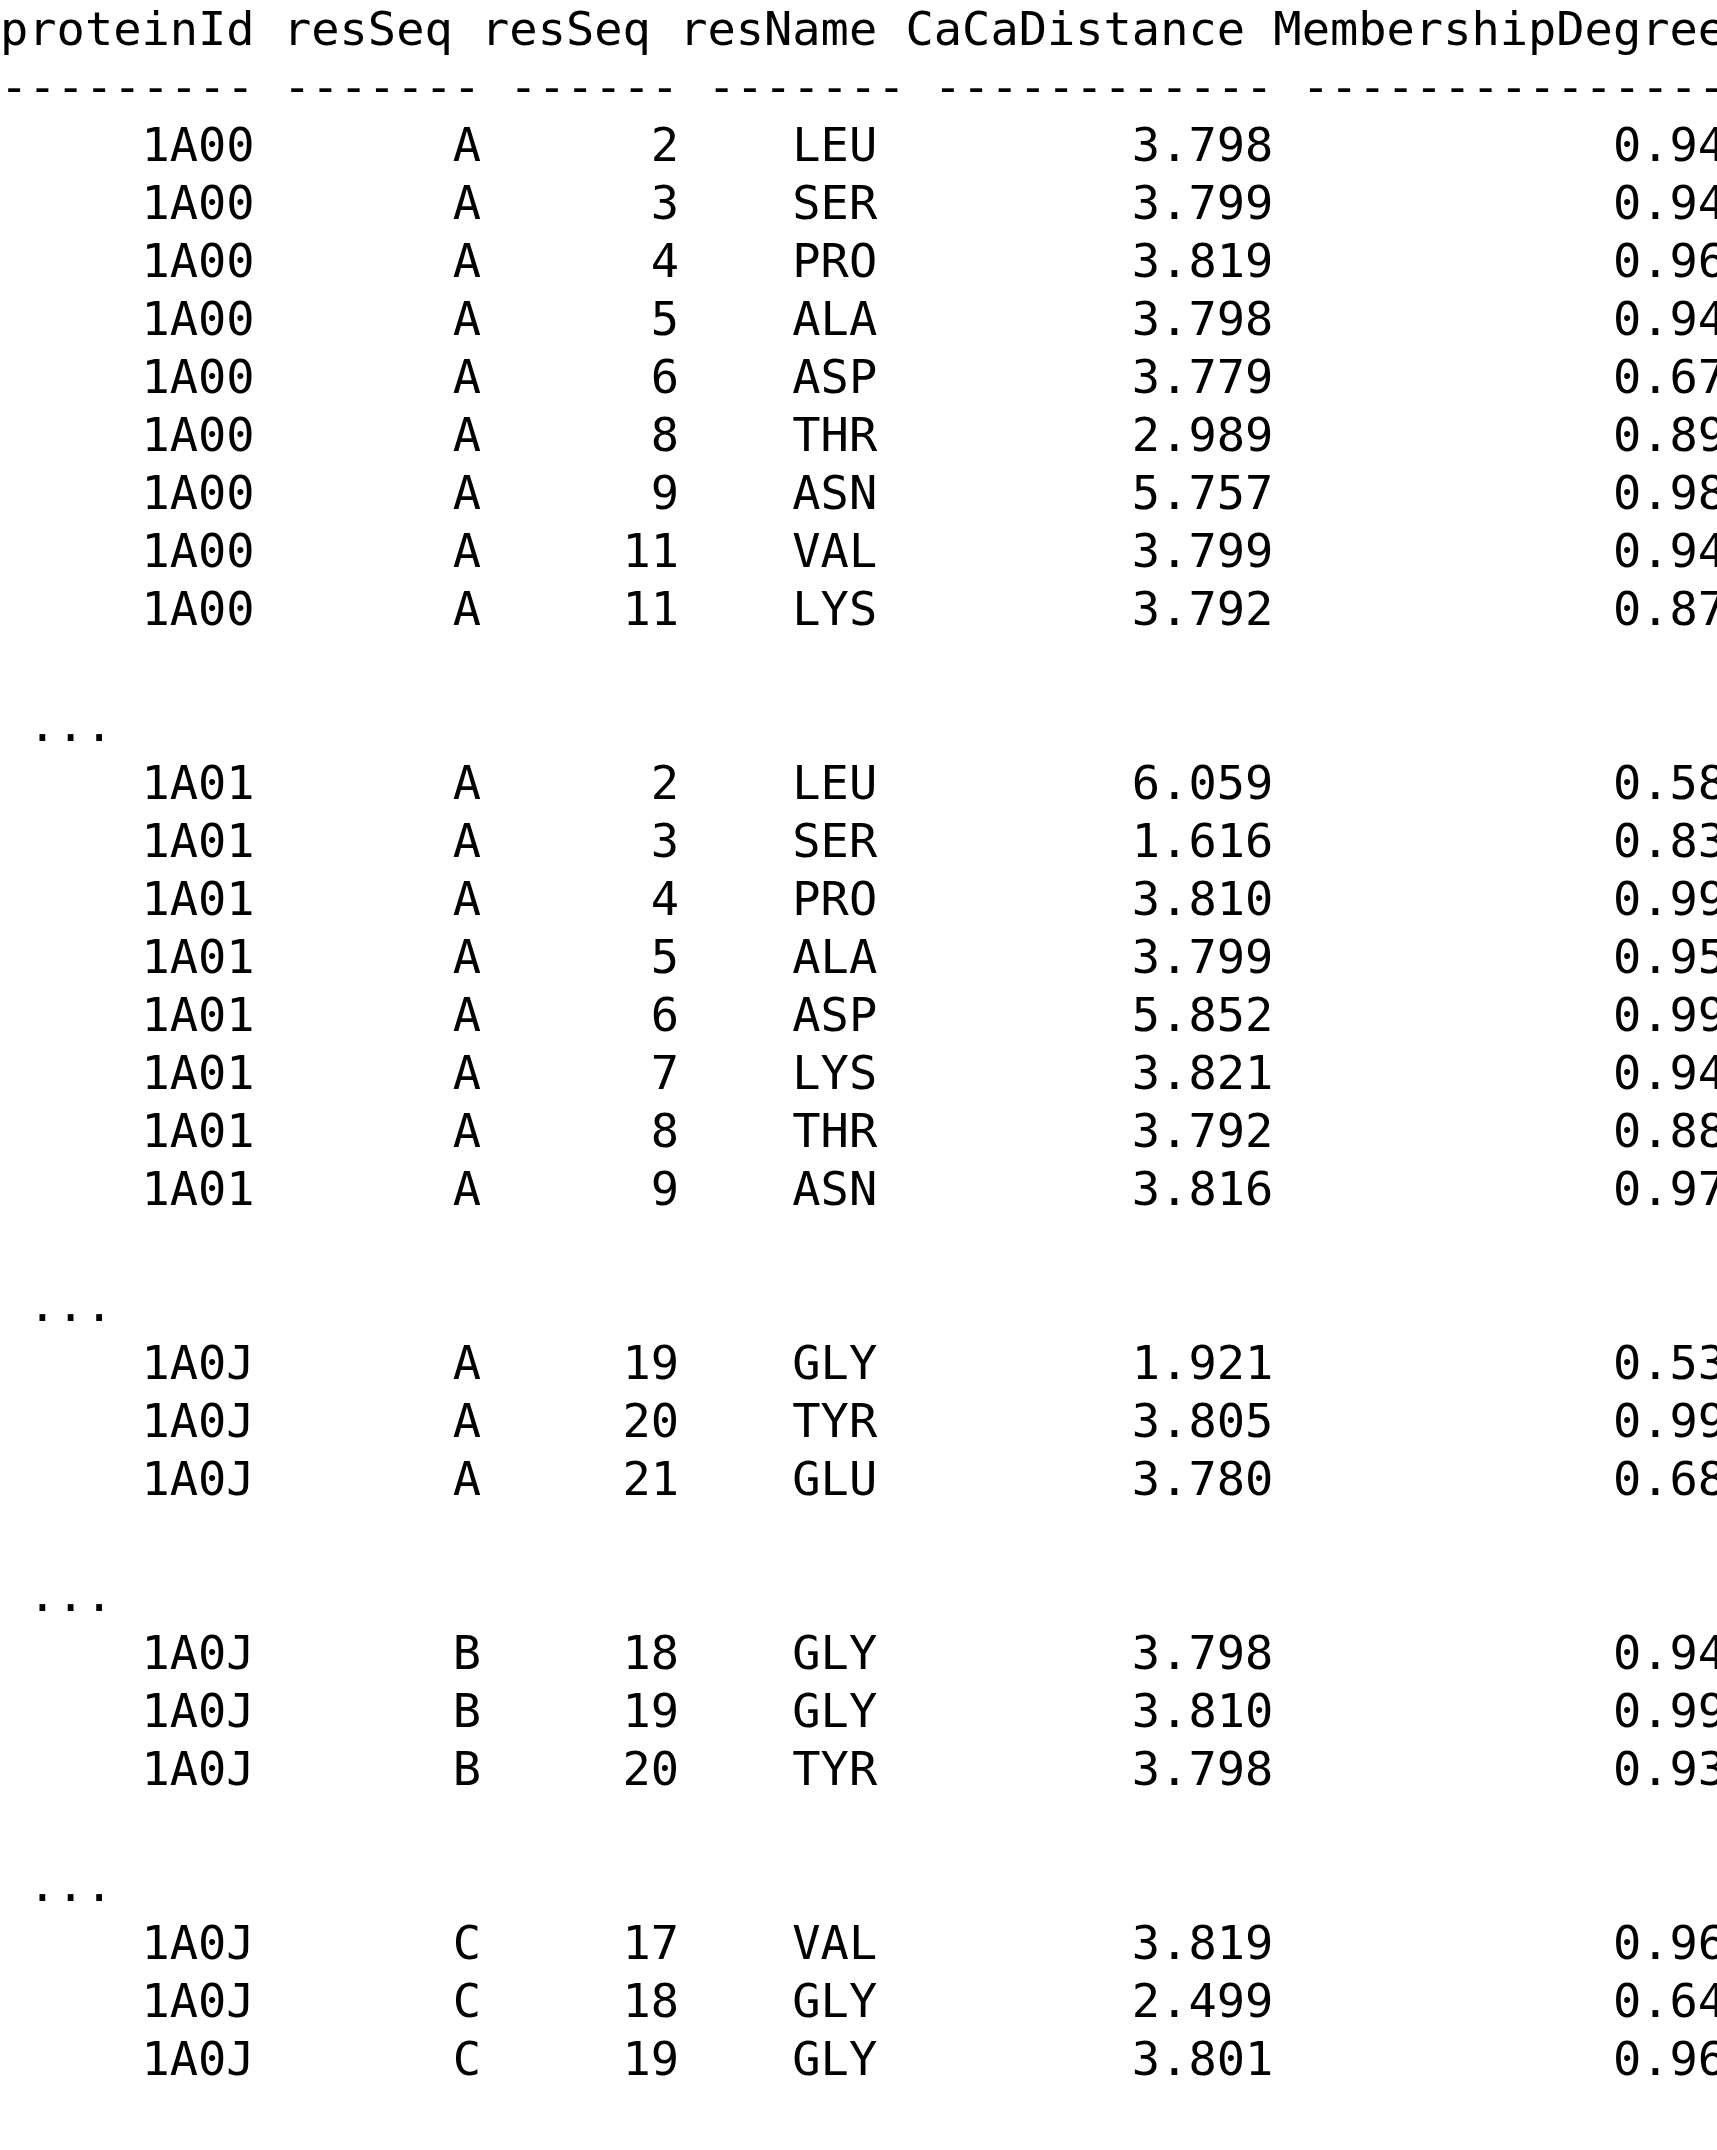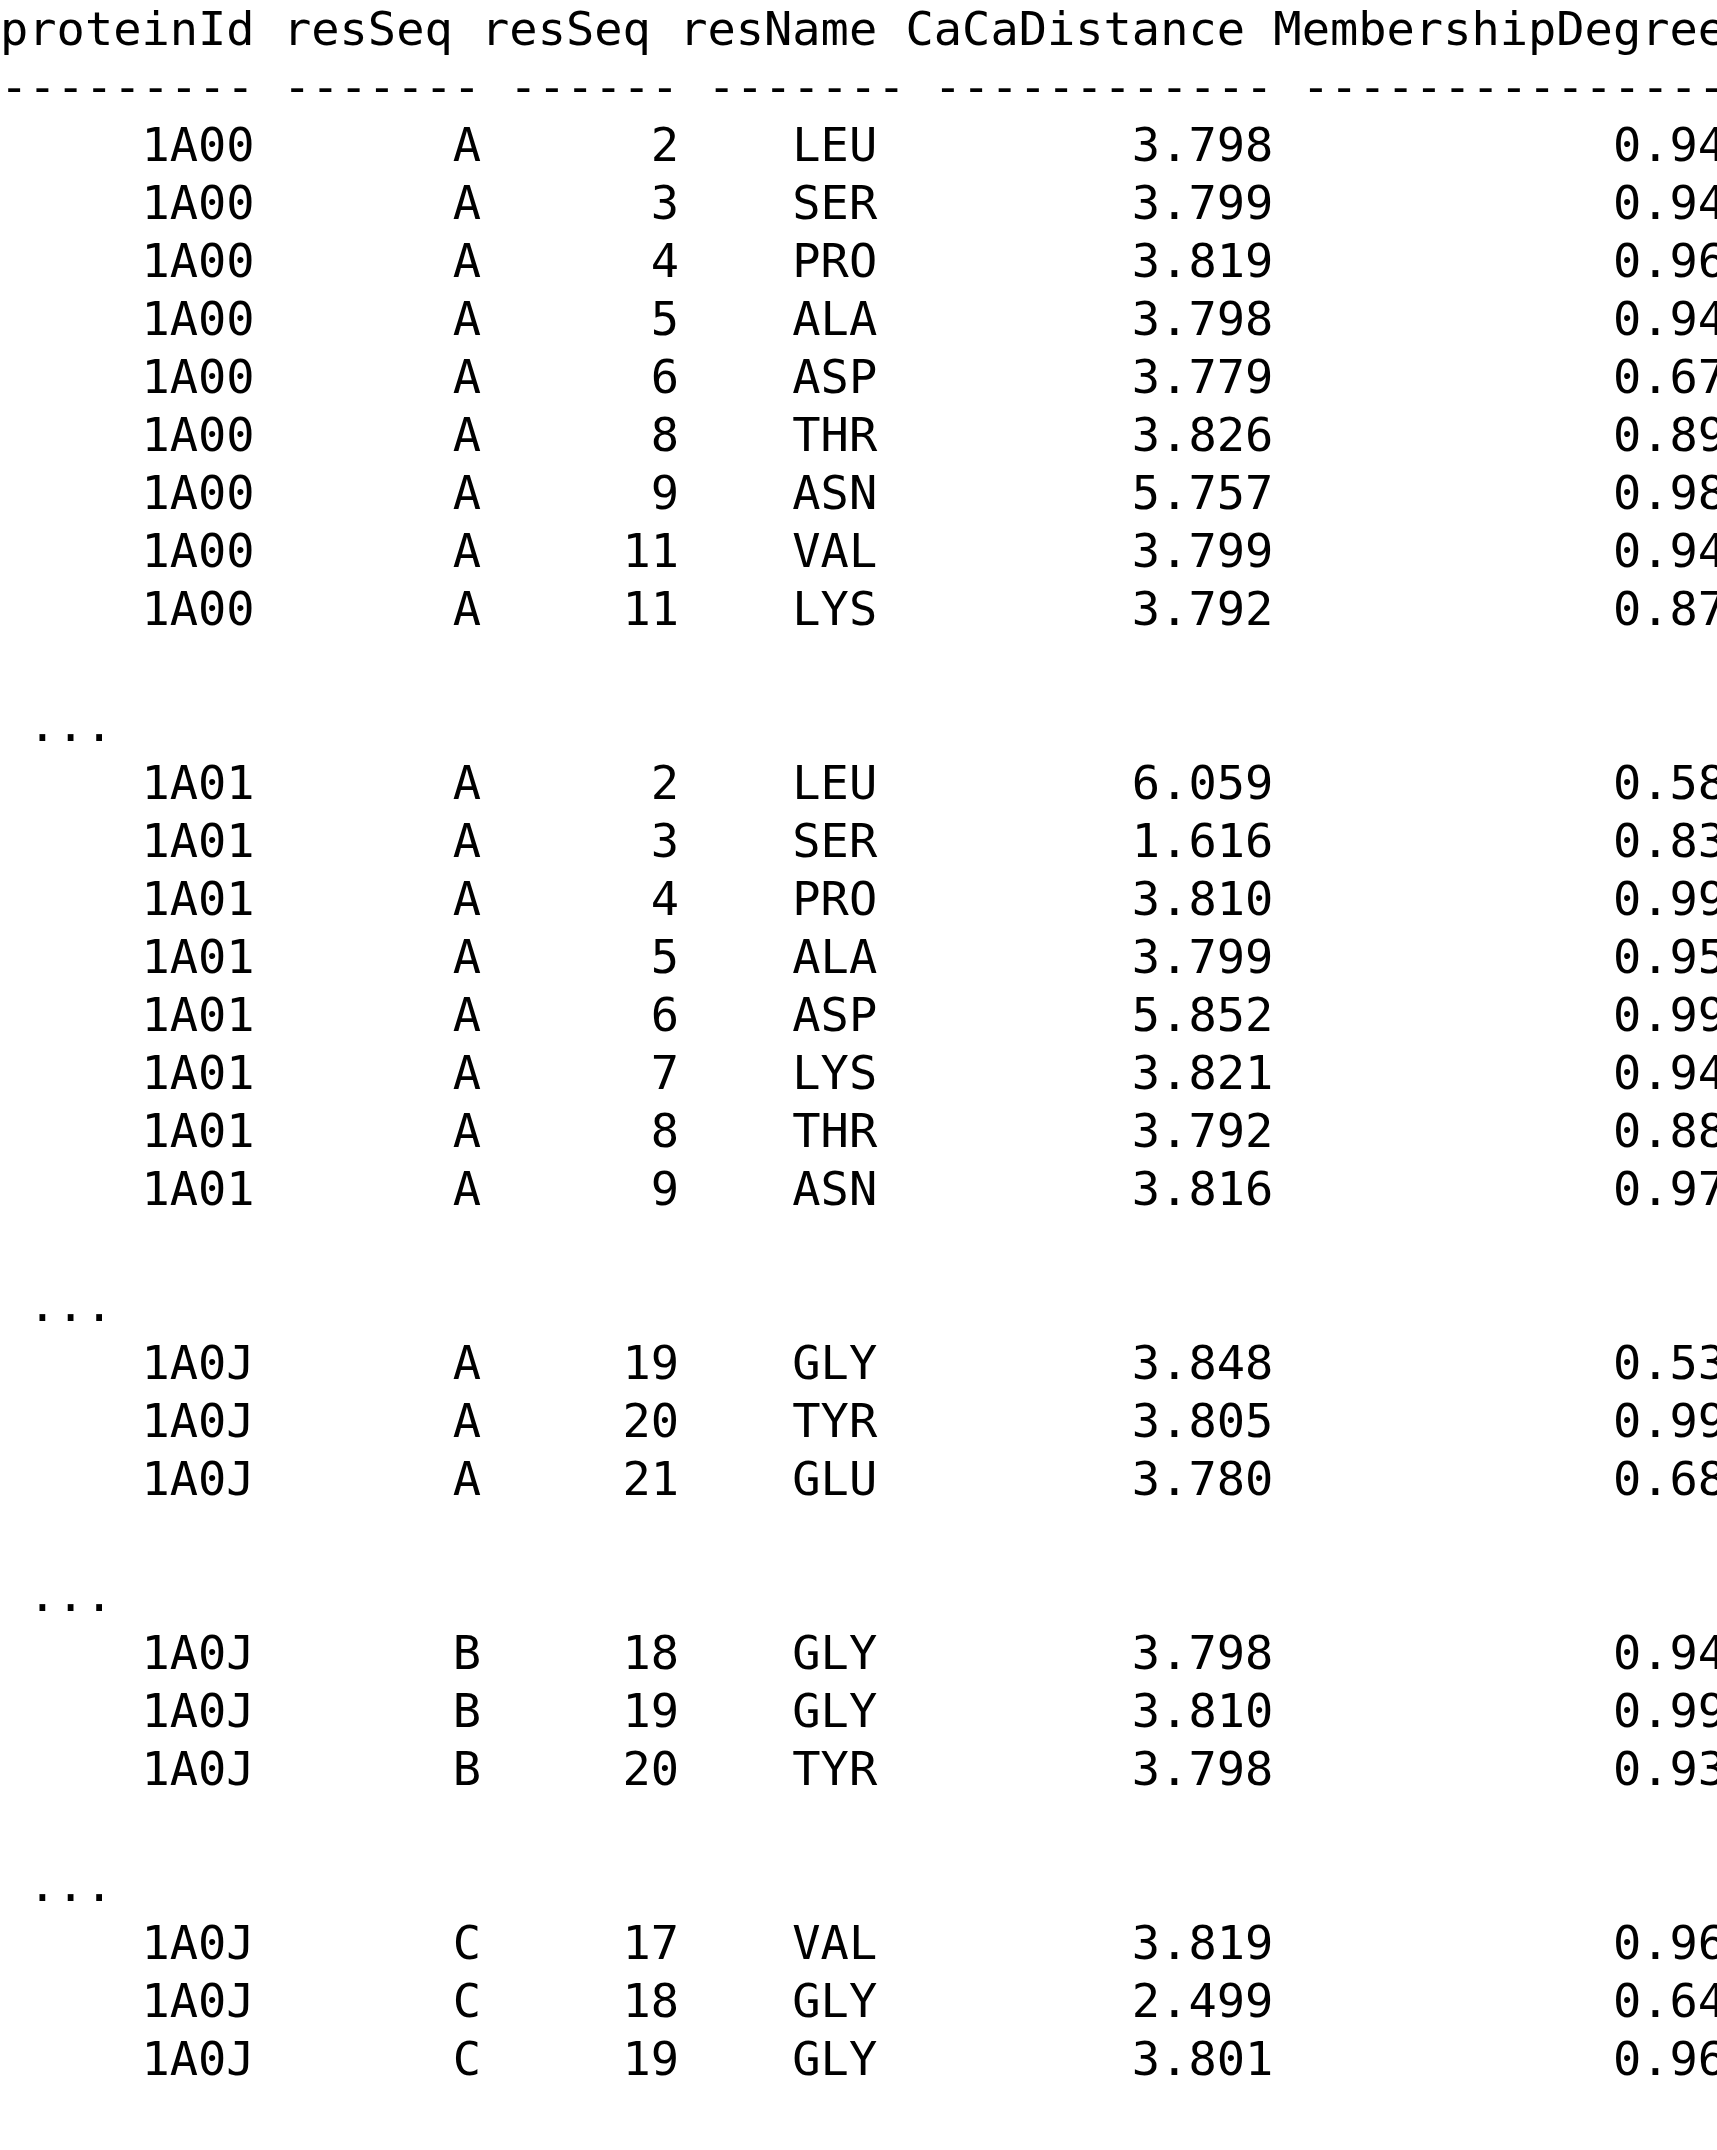--- a/index.html
+++ b/index.html
@@ -45,37 +45,37 @@
 <body>
 
 <div id="table-root">
   <pre class="mono-table" id="mono-table"><span class="hdr-line"><span class="cell">proteinId</span> <span class="cell">resSeq</span> <span class="cell">resSeq</span> <span class="cell">resName</span> <span class="cell">CaCaDistance</span> <span class="cell">MembershipDegree</span>
 </span><span class="sep-line"><span class="cell">---------</span> <span class="cell">-------</span> <span class="cell">------</span> <span class="cell">-------</span> <span class="cell">------------</span> <span class="cell">----------------</span>
 </span><span class="data-line"><span class="cell">     1A00</span> <span class="cell">      A</span> <span class="cell">     2</span> <span class="cell">   LEU </span> <span class="cell">       3.798</span> <span class="cell">           0.946</span>
 </span><span class="data-line"><span class="cell">     1A00</span> <span class="cell">      A</span> <span class="cell">     3</span> <span class="cell">   SER </span> <span class="cell">       3.799</span> <span class="cell">           0.948</span>
 </span><span class="data-line"><span class="cell">     1A00</span> <span class="cell">      A</span> <span class="cell">     4</span> <span class="cell">   PRO </span> <span class="cell">       3.819</span> <span class="cell">           0.961</span>
 </span><span class="data-line"><span class="cell">     1A00</span> <span class="cell">      A</span> <span class="cell">     5</span> <span class="cell">   ALA </span> <span class="cell">       3.798</span> <span class="cell">           0.948</span>
 </span><span class="data-line"><span class="cell">     1A00</span> <span class="cell">      A</span> <span class="cell">     6</span> <span class="cell">   ASP </span> <span class="cell">       3.779</span> <span class="cell">           0.672</span>
-</span><span class="data-line"><span class="cell">     1A00</span> <span class="cell">      A</span> <span class="cell">     8</span> <span class="cell">   THR </span> <span class="cell">       3.826</span> <span class="cell">           0.890</span>
+</span><span class="data-line"><span class="cell">     1A00</span> <span class="cell">      A</span> <span class="cell">     8</span> <span class="cell">   THR </span> <span class="cell">       2.989</span> <span class="cell">           0.890</span>
 </span><span class="data-line"><span class="cell">     1A00</span> <span class="cell">      A</span> <span class="cell">     9</span> <span class="cell">   ASN </span> <span class="cell">       5.757</span> <span class="cell">           0.986</span>
 </span><span class="data-line"><span class="cell">     1A00</span> <span class="cell">      A</span> <span class="cell">    11</span> <span class="cell">   VAL </span> <span class="cell">       3.799</span> <span class="cell">           0.949</span>
 </span><span class="data-line"><span class="cell">     1A00</span> <span class="cell">      A</span> <span class="cell">    11</span> <span class="cell">   LYS </span> <span class="cell">       3.792</span> <span class="cell">           0.871</span>
 </span><span class="gap-line">
 </span><span class="ell-line"><span class="cell"> ...</span>
 </span><span class="data-line"><span class="cell">     1A01</span> <span class="cell">      A</span> <span class="cell">     2</span> <span class="cell">   LEU </span> <span class="cell">       6.059</span> <span class="cell">           0.581</span>
 </span><span class="data-line"><span class="cell">     1A01</span> <span class="cell">      A</span> <span class="cell">     3</span> <span class="cell">   SER </span> <span class="cell">       1.616</span> <span class="cell">           0.831</span>
 </span><span class="data-line"><span class="cell">     1A01</span> <span class="cell">      A</span> <span class="cell">     4</span> <span class="cell">   PRO </span> <span class="cell">       3.810</span> <span class="cell">           0.999</span>
 </span><span class="data-line"><span class="cell">     1A01</span> <span class="cell">      A</span> <span class="cell">     5</span> <span class="cell">   ALA </span> <span class="cell">       3.799</span> <span class="cell">           0.952</span>
 </span><span class="data-line"><span class="cell">     1A01</span> <span class="cell">      A</span> <span class="cell">     6</span> <span class="cell">   ASP </span> <span class="cell">       5.852</span> <span class="cell">           0.997</span>
 </span><span class="data-line"><span class="cell">     1A01</span> <span class="cell">      A</span> <span class="cell">     7</span> <span class="cell">   LYS </span> <span class="cell">       3.821</span> <span class="cell">           0.945</span>
 </span><span class="data-line"><span class="cell">     1A01</span> <span class="cell">      A</span> <span class="cell">     8</span> <span class="cell">   THR </span> <span class="cell">       3.792</span> <span class="cell">           0.882</span>
 </span><span class="data-line"><span class="cell">     1A01</span> <span class="cell">      A</span> <span class="cell">     9</span> <span class="cell">   ASN </span> <span class="cell">       3.816</span> <span class="cell">           0.979</span>
 </span><span class="gap-line">
 </span><span class="ell-line"><span class="cell"> ...</span>
-</span><span class="data-line"><span class="cell">     1A0J</span> <span class="cell">      A</span> <span class="cell">    19</span> <span class="cell">   GLY </span> <span class="cell">       3.848</span> <span class="cell">           0.531</span>
+</span><span class="data-line"><span class="cell">     1A0J</span> <span class="cell">      A</span> <span class="cell">    19</span> <span class="cell">   GLY </span> <span class="cell">       1.921</span> <span class="cell">           0.531</span>
 </span><span class="data-line"><span class="cell">     1A0J</span> <span class="cell">      A</span> <span class="cell">    20</span> <span class="cell">   TYR </span> <span class="cell">       3.805</span> <span class="cell">           0.992</span>
 </span><span class="data-line"><span class="cell">     1A0J</span> <span class="cell">      A</span> <span class="cell">    21</span> <span class="cell">   GLU </span> <span class="cell">       3.780</span> <span class="cell">           0.680</span>
 </span><span class="gap-line">
 </span><span class="ell-line"><span class="cell"> ...</span>
 </span><span class="data-line"><span class="cell">     1A0J</span> <span class="cell">      B</span> <span class="cell">    18</span> <span class="cell">   GLY </span> <span class="cell">       3.798</span> <span class="cell">           0.940</span>
 </span><span class="data-line"><span class="cell">     1A0J</span> <span class="cell">      B</span> <span class="cell">    19</span> <span class="cell">   GLY </span> <span class="cell">       3.810</span> <span class="cell">           0.999</span>
 </span><span class="data-line"><span class="cell">     1A0J</span> <span class="cell">      B</span> <span class="cell">    20</span> <span class="cell">   TYR </span> <span class="cell">       3.798</span> <span class="cell">           0.939</span>
 </span><span class="gap-line">
 </span><span class="ell-line"><span class="cell"> ...</span>
 </span><span class="data-line"><span class="cell">     1A0J</span> <span class="cell">      C</span> <span class="cell">    17</span> <span class="cell">   VAL </span> <span class="cell">       3.819</span> <span class="cell">           0.964</span>

